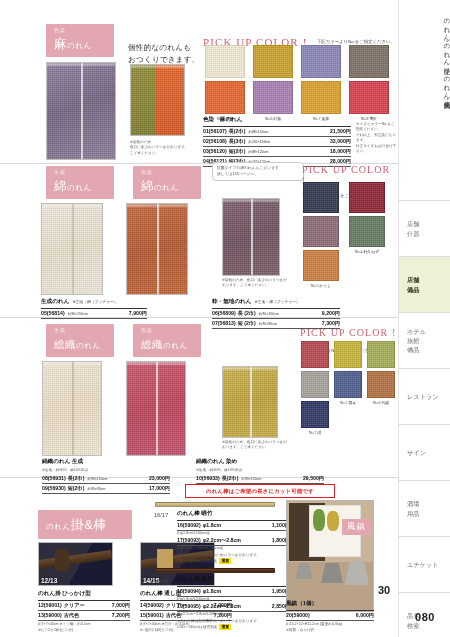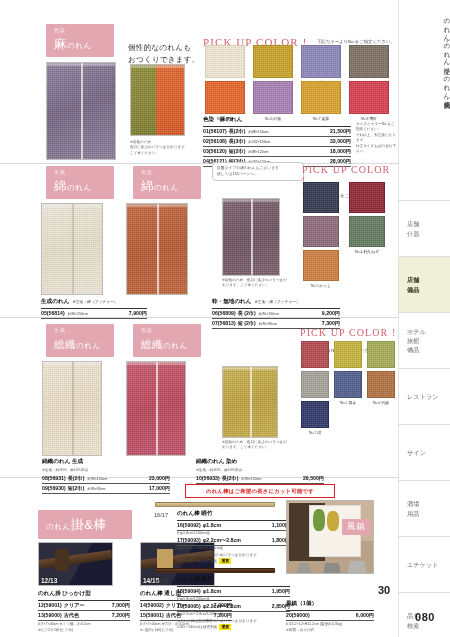--- a/index.html
+++ b/index.html
@@ -582,21 +582,21 @@
               </div>
               <div class="note" style="position: static;">約φ2.2cm〜2.8cm/L240cm迄</div>
               <div class="note" style="position: static; margin-top: 1px;">※のれん棒は自然素材のためバラつきがあります。</div>
               <div class="note" style="position: static;"><span>L181〜240cmは運賃別途</span><span class="yellowtag">運賃</span></div>
             </div>
           </div>
         </div>
 
       <div class="photo" style="left:355px; top:22px; width:0; height:0;border:none;"></div>
 
-      <div class="photo" style="left:286px; top:22px; width:88px; height:74px; background:linear-gradient(180deg,#c9b49a 0 55%,#b9a288 55% 100%);">
+      <div class="photo" style="left:286px; top:22px; width:88px; height:112px; background:linear-gradient(180deg,#c9b49a 0 55%,#b9a288 55% 100%);">
         <div style="position:absolute;left:2px;top:2px;width:36px;height:58px;background:#4a3a2c;"></div>
         <div style="position:absolute;left:22px;top:4px;width:52px;height:52px;background:#f7f3ea;border:1px solid #ddd;"></div>
         <div style="position:absolute;left:26px;top:8px;width:12px;height:22px;background:#6f9a3f;border-radius:40%;"></div>
         <div style="position:absolute;left:40px;top:10px;width:12px;height:20px;background:#c8a93c;border-radius:40%;"></div>
         <div style="position:absolute;left:8px;top:62px;width:18px;height:16px;background:#9c9a95;clip-path:polygon(25% 0,75% 0,100% 100%,0 100%);"></div>
         <div style="position:absolute;left:34px;top:62px;width:22px;height:20px;background:#8e8c87;clip-path:polygon(20% 0,80% 0,100% 100%,0 100%);"></div>
         <div style="position:absolute;left:58px;top:60px;width:24px;height:24px;background:#b6b4ae;clip-path:polygon(20% 0,80% 0,100% 100%,0 100%);"></div>
         <div class="photo-label" style="right:2px; top:18px;">風鎮</div>
       </div>
       <div class="bigno" style="left:378px; top:106px;">30</div>

